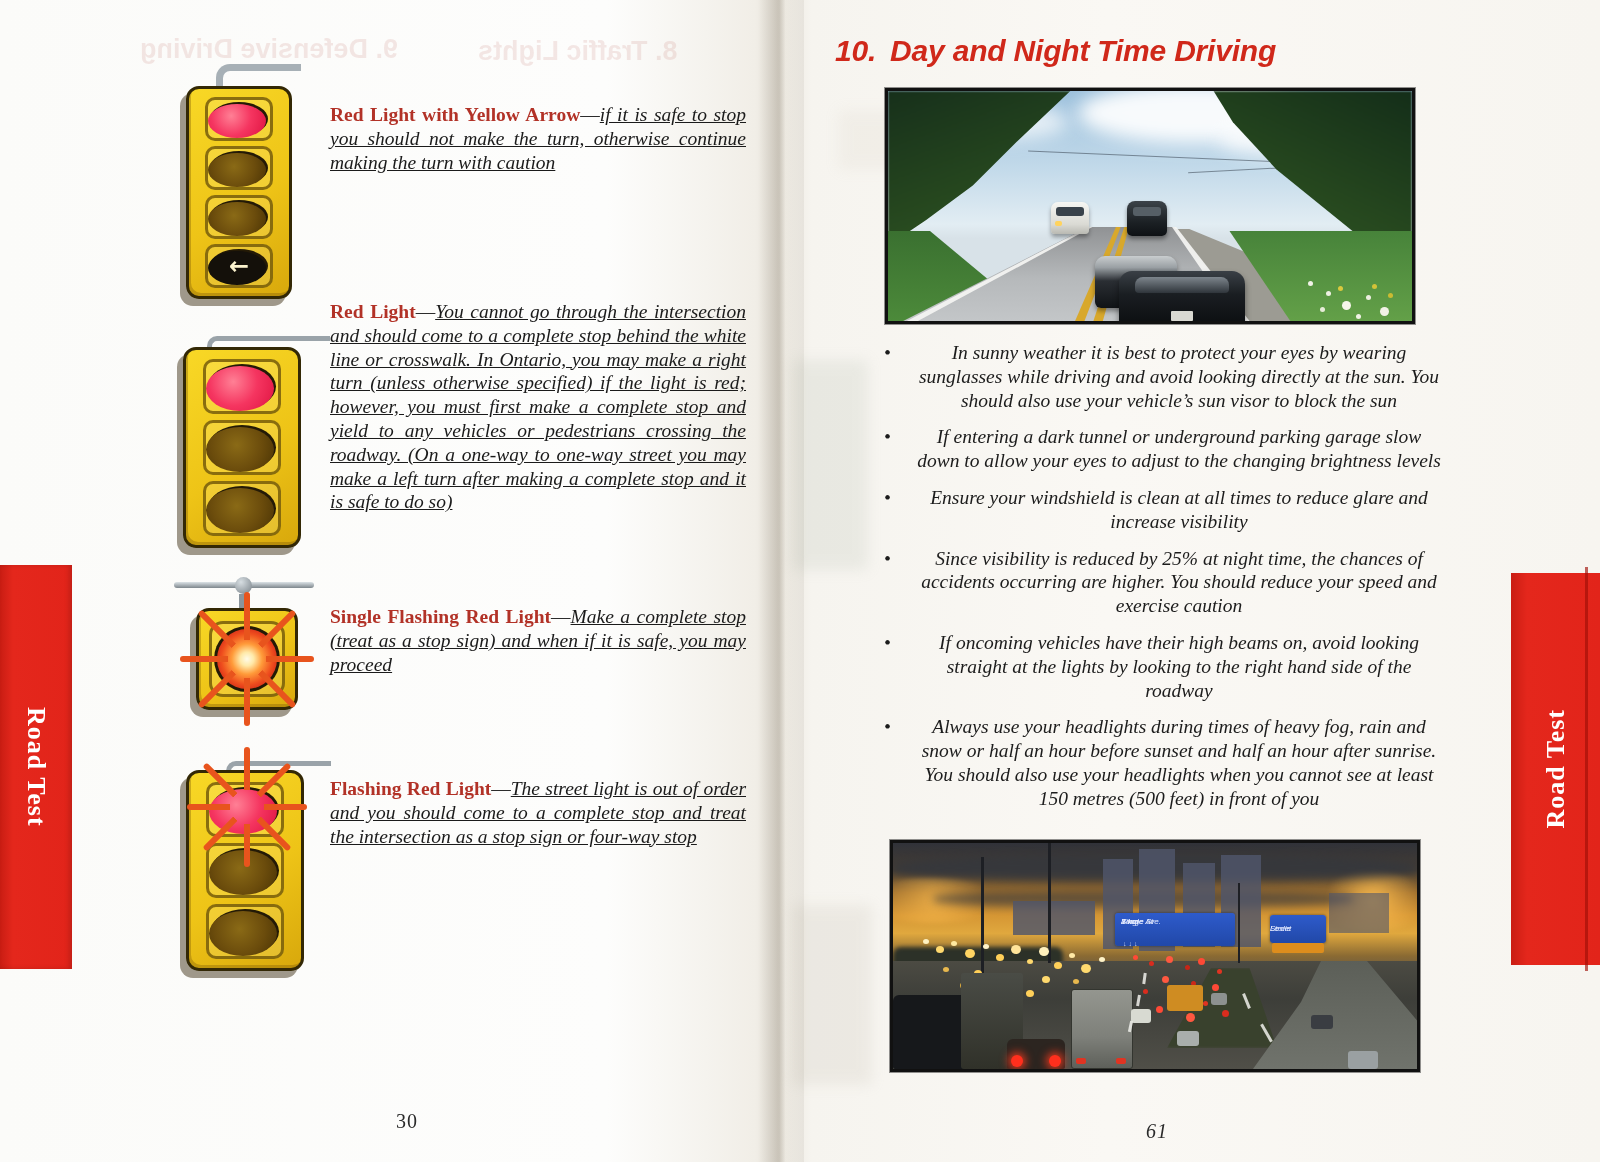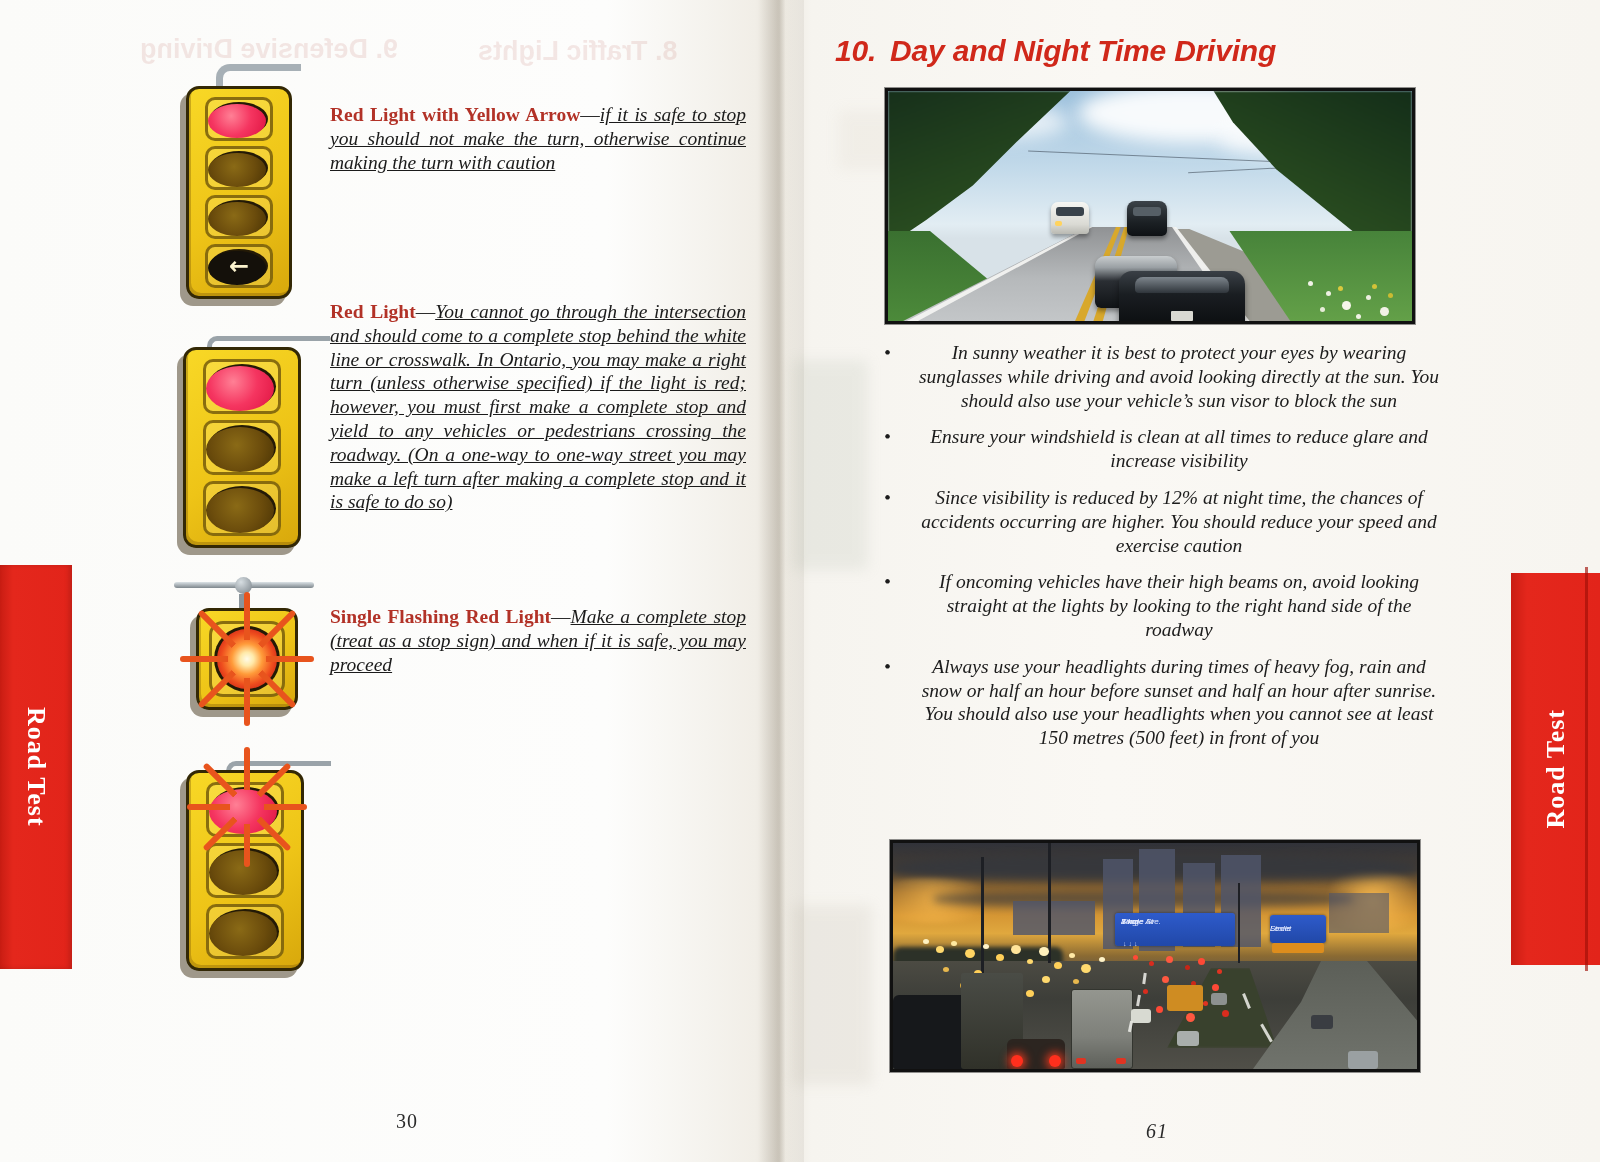--- a/index.html
+++ b/index.html
@@ -278,20 +278,23 @@
           </span>
         </div>
       <div class="rays" style="left:-2px;top:-26px;width:120px;height:120px;">
         <i class="ray" style="transform:rotate(0deg);"></i>
           <i class="ray" style="transform:rotate(45deg);"></i>
         <i class="ray" style="transform:rotate(90deg);"></i>
           <i class="ray" style="transform:rotate(135deg);"></i>
       </div>
     </div>
   </div>
+  <div class="entry" style="top:777px;">
+    <span class="entry-head">Flashing Red Light</span><span class="entry-dash">—</span><span class="entry-body">The street light is out of order and you should come to a complete stop and treat the intersection as a stop sign or four-way stop</span>
+  </div>
 
   <span class="page-num" style="left:396px;top:1110px;">30</span>
 </div>
 
 <div class="tab" id="left-tab">
   <span class="tab-label">Road Test</span>
 </div>
 
 <div class="page" id="right-page">
 
@@ -330,22 +333,23 @@
       </div>
     <div class="veh carm"></div>
     <div class="veh carf">
         <div class="rw"></div>
         <div class="pl"></div>
       </div>
   </div>
 
   <div class="bullets">
     <div class="bullet"><span class="b-dot"></span><span class="b-text">In sunny weather it is best to protect your eyes by wearing sunglasses while driving and avoid looking directly at the sun. You should also use your vehicle’s sun visor to block the sun</span></div>
+    <div class="bullet"><span class="b-dot"></span><span class="b-text">If entering a dark tunnel or underground parking garage slow down to allow your eyes to adjust to the changing brightness levels</span></div>
     <div class="bullet"><span class="b-dot"></span><span class="b-text">Ensure your windshield is clean at all times to reduce glare and increase visibility</span></div>
-    <div class="bullet"><span class="b-dot"></span><span class="b-text">Since visibility is reduced by 12% at night time, the chances of accidents occurring are higher. You should reduce your speed and exercise caution</span></div>
+    <div class="bullet"><span class="b-dot"></span><span class="b-text">Since visibility is reduced by 25% at night time, the chances of accidents occurring are higher. You should reduce your speed and exercise caution</span></div>
     <div class="bullet"><span class="b-dot"></span><span class="b-text">If oncoming vehicles have their high beams on, avoid looking straight at the lights by looking to the right hand side of the roadway</span></div>
     <div class="bullet"><span class="b-dot"></span><span class="b-text">Always use your headlights during times of heavy fog, rain and snow or half an hour before sunset and half an hour after sunrise. You should also use your headlights when you cannot see at least 150 metres (500 feet) in front of you</span></div>
   </div>
 
   <div class="photo" style="left:112px;top:840px;width:524px;height:226px;">
     <div class="sky2"></div>
     <div class="glow" style="left:420px;top:28px;width:120px;height:60px;"></div>
     <div class="glow" style="left:-30px;top:34px;width:140px;height:46px;opacity:.7;"></div>
     <div class="duskcloud" style="left:0;top:12px;width:524px;height:26px;"></div>
     <div class="duskcloud" style="left:40px;top:48px;width:420px;height:16px;opacity:.6;"></div>

